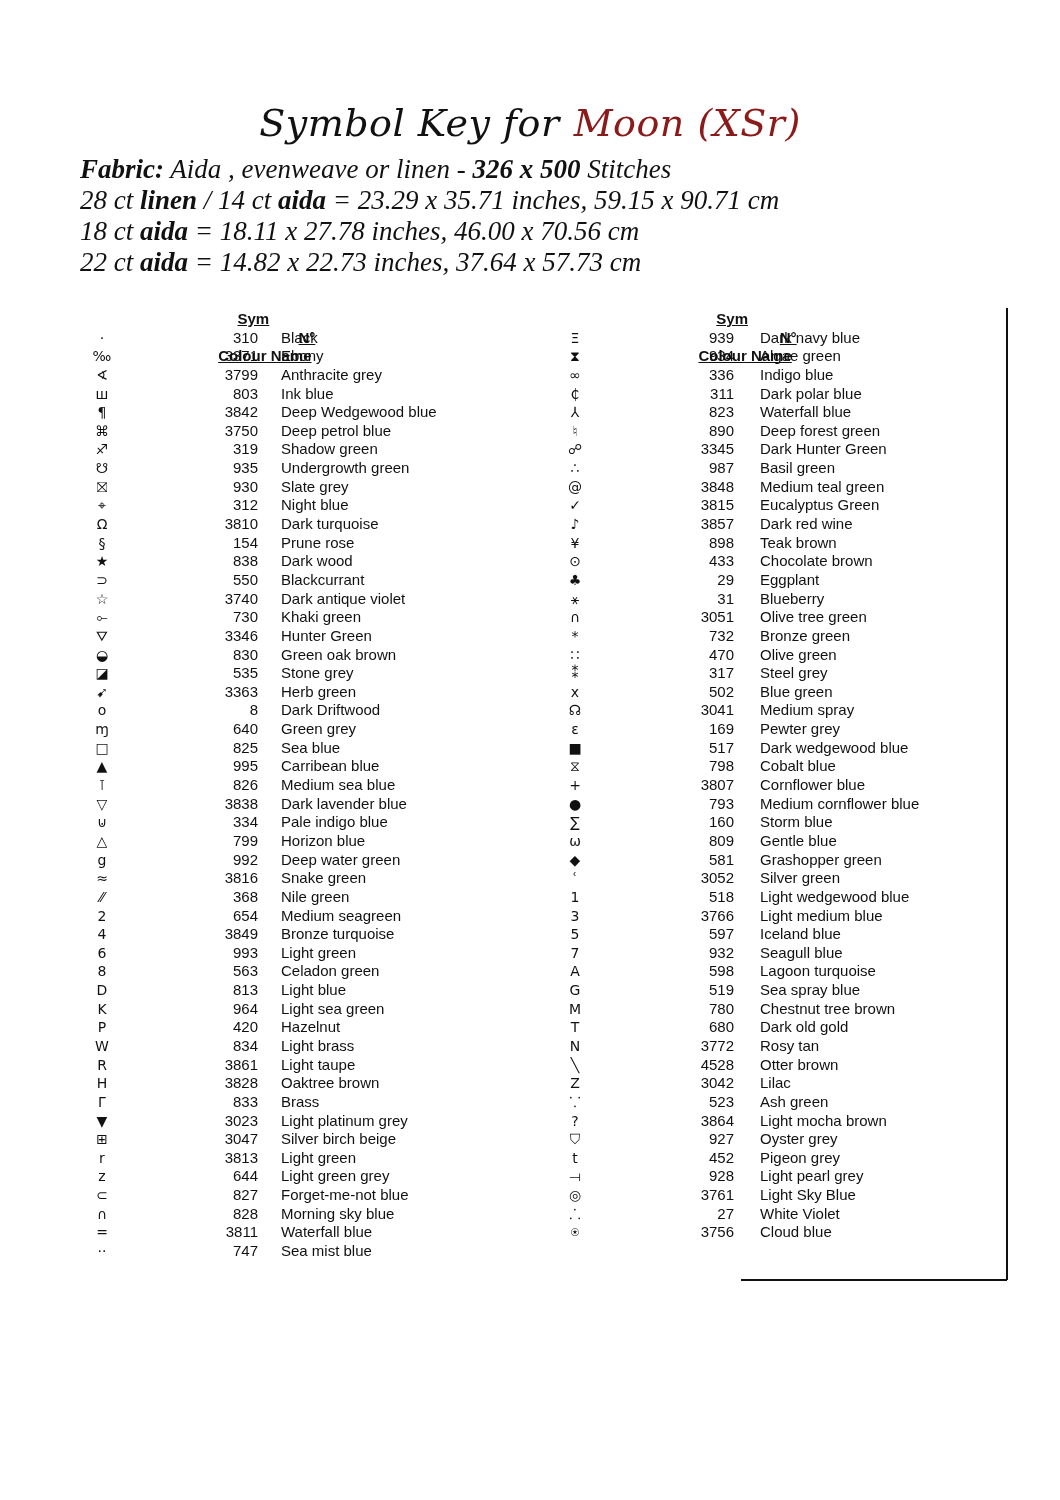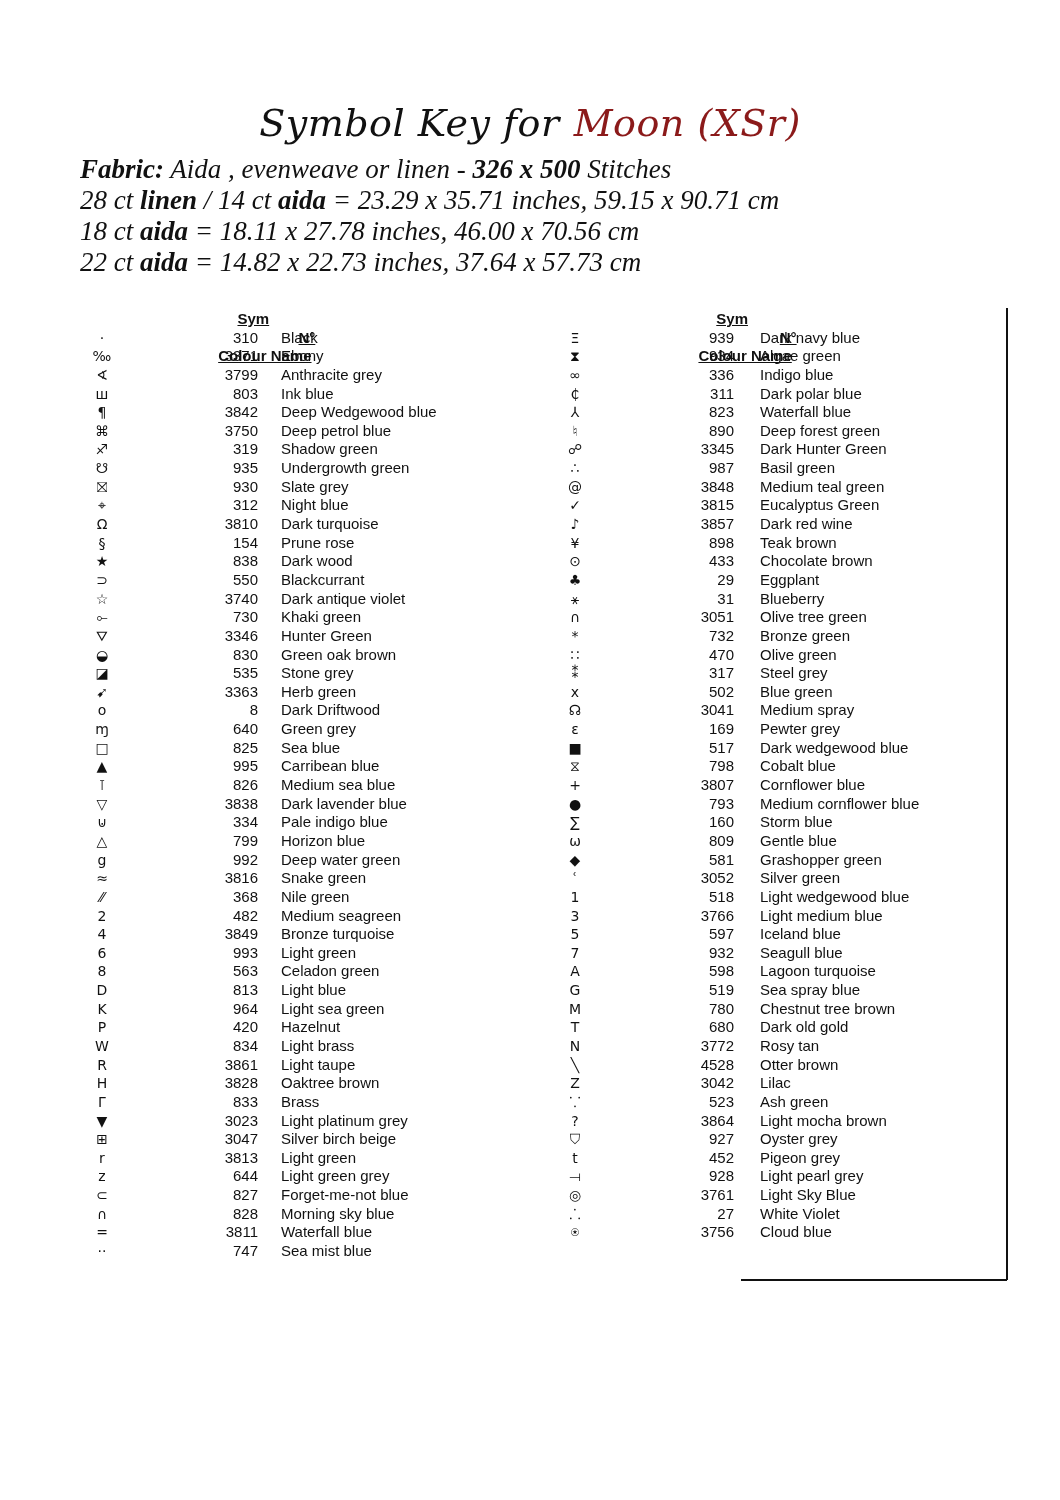--- a/index.html
+++ b/index.html
@@ -215,21 +215,21 @@
       <span class="c-no">3816</span>
       <span class="c-name">Snake green</span>
     </div>
     <div class="row">
       <span class="c-sym">⁄⁄</span>
       <span class="c-no">368</span>
       <span class="c-name">Nile green</span>
     </div>
     <div class="row">
       <span class="c-sym">2</span>
-      <span class="c-no">482</span>
+      <span class="c-no">654</span>
       <span class="c-name">Medium seagreen</span>
     </div>
     <div class="row">
       <span class="c-sym">4</span>
       <span class="c-no">3849</span>
       <span class="c-name">Bronze turquoise</span>
     </div>
     <div class="row">
       <span class="c-sym">6</span>
       <span class="c-no">993</span>

